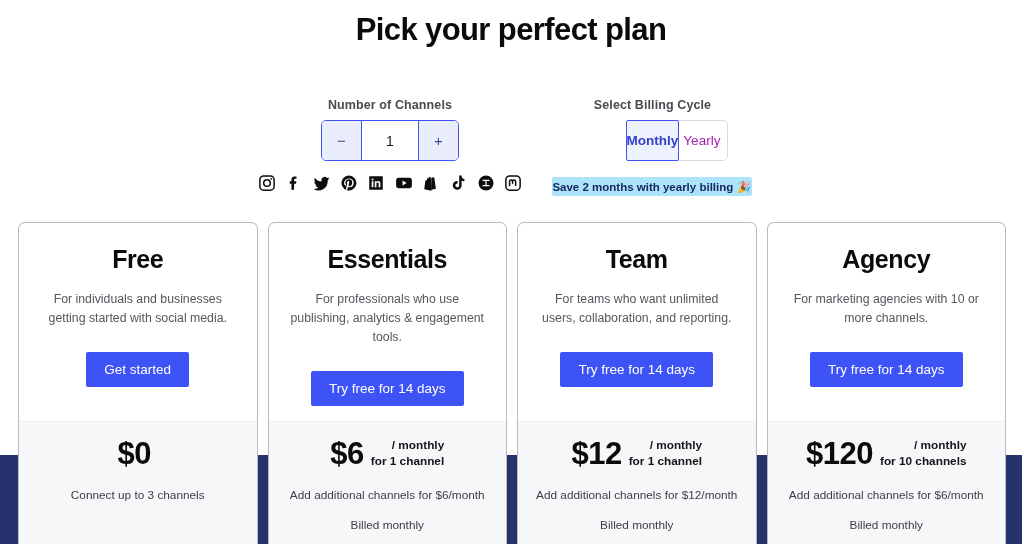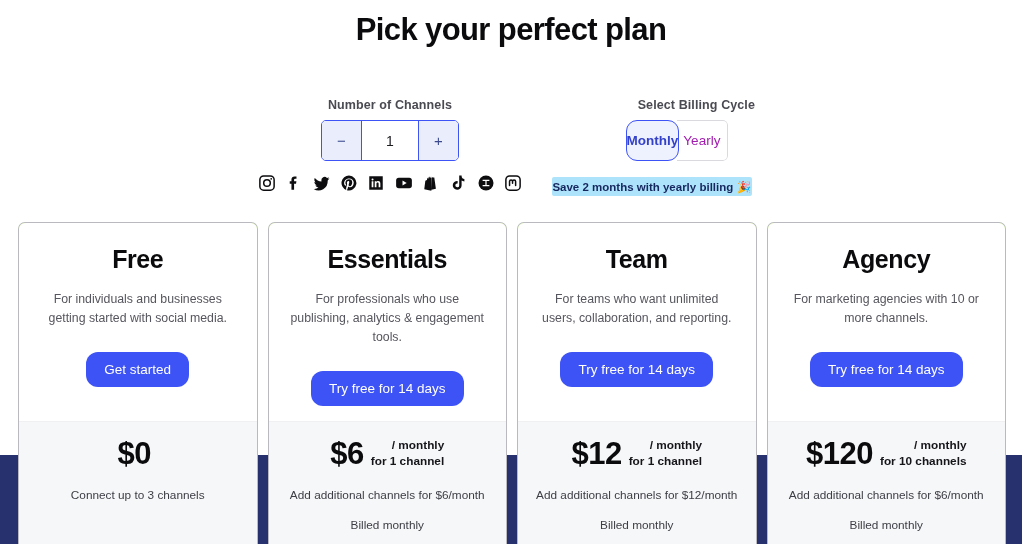--- a/index.html
+++ b/index.html
@@ -81,21 +81,21 @@
     flex: 1;
     display: flex;
     align-items: center;
     justify-content: center;
     background: #ffffff;
     font-size: 14px;
     color: #1a1a1f;
   }
 
   
-  .ctrl-billing { left: 550px; width: 205px; top: 0; text-align: right; }
+  .ctrl-billing { left: 550px; width: 205px; top: 0; }
   .segmented {
     display: flex;
     width: 150px;
     height: 41px;
     margin: 0 auto;
     border-radius: 5px;
     overflow: hidden;
     background: #ffffff;
   }
   .seg {
@@ -103,21 +103,21 @@
     display: flex;
     align-items: center;
     justify-content: center;
     font-size: 13.5px;
     cursor: pointer;
     user-select: none;
   }
   .seg.active {
     background: #eef1fe;
     border: 1.8px solid #3d53f5;
-    border-radius: 11px;
+    border-radius: 2px;
     color: #3341c9;
     font-weight: bold;
     z-index: 2;
     margin-left: 48px;
   }
   .seg.inactive {
     background: #ffffff;
     border: 1px solid #d9d9de;
     border-left: none;
     border-radius: 0 5px 5px 0;
@@ -206,21 +206,21 @@
     line-height: 1.55;
     color: #56565e;
     padding: 0 6px;
   }
   .card-cta {
     display: block;
     margin: 24px auto 0 auto;
     background: #3d53f5;
     color: #ffffff;
     border: none;
-    border-radius: 12px;
+    border-radius: 2px;
     font-family: "Liberation Sans", sans-serif;
     font-size: 13.5px;
     padding: 10px 18px;
     cursor: pointer;
     white-space: nowrap;
   }
   .card-bottom {
     background: #f6f7f8;
     flex: 1;
     padding: 16px 12px 0 12px;

